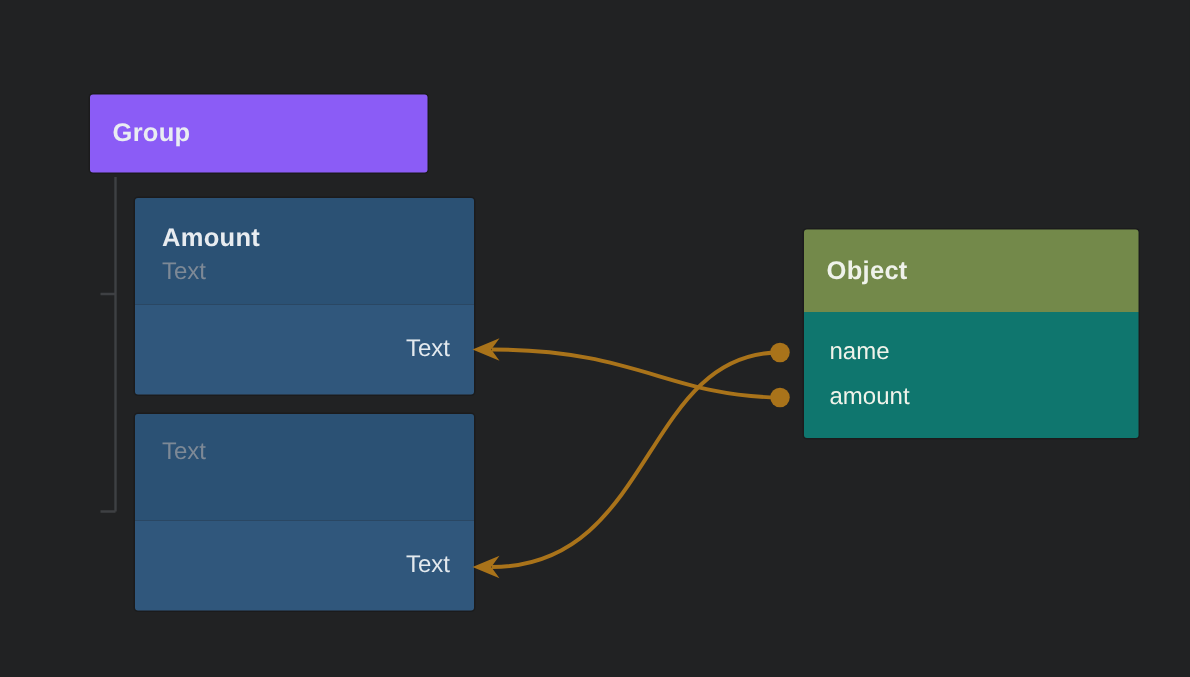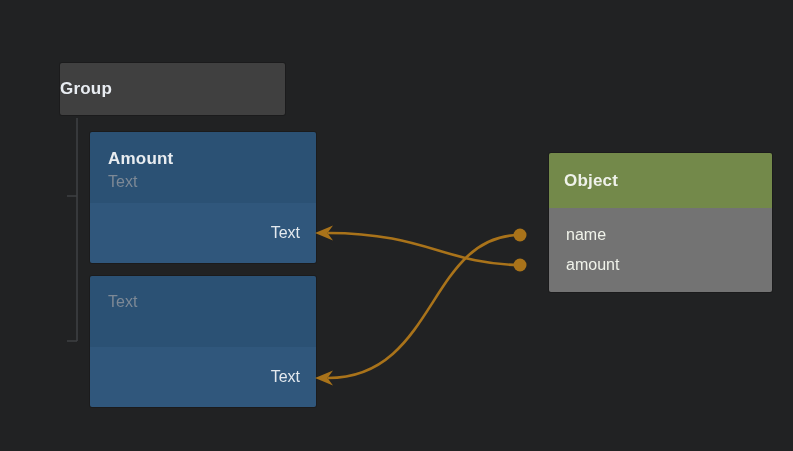--- a/index.html
+++ b/index.html
@@ -22,23 +22,24 @@
   .node {
     position: absolute;
     border-radius: 2px;
     box-shadow: 0 0 0 1px rgba(0,0,0,0.18);
     z-index: 1;
   }
   
   .group-box {
     left: 60px; top: 63px;
     width: 225px; height: 52px;
-    background: #404040;
+    background: #8b5cf6;
     display: flex;
     align-items: center;
+    padding-left: 15px;
     box-sizing: border-box;
   }
   .group-box .title {
     color: #e9edf2;
     font-size: 17px;
     font-weight: 700;
     letter-spacing: 0.2px;
   }
   
   .field-node {
@@ -75,21 +76,21 @@
     border-radius: 0 0 2px 2px;
   }
   .field-node .ports .out-label {
     color: #e3e9ee;
     font-size: 16px;
   }
   #node-amount { left: 90px; top: 132px; }
   #node-ingredient { left: 90px; top: 276px; }
   
   .object-node {
-    left: 549px; top: 153px;
+    left: 536px; top: 153px;
     width: 223px; height: 139px;
     display: flex;
     flex-direction: column;
   }
   .object-node .head {
     height: 55px;
     background: #73894a;
     display: flex;
     align-items: center;
     padding-left: 15px;
@@ -97,21 +98,21 @@
     border-radius: 2px 2px 0 0;
   }
   .object-node .head .title {
     color: #eff2ea;
     font-size: 17px;
     font-weight: 700;
     letter-spacing: 0.2px;
   }
   .object-node .body {
     flex: 1;
-    background: #737373;
+    background: #0f766e;
     padding-top: 12px;
     box-sizing: border-box;
     border-radius: 0 0 2px 2px;
   }
   .object-node .in-row {
     height: 30px;
     display: flex;
     align-items: center;
     padding-left: 17px;
     color: #f0f3ea;

